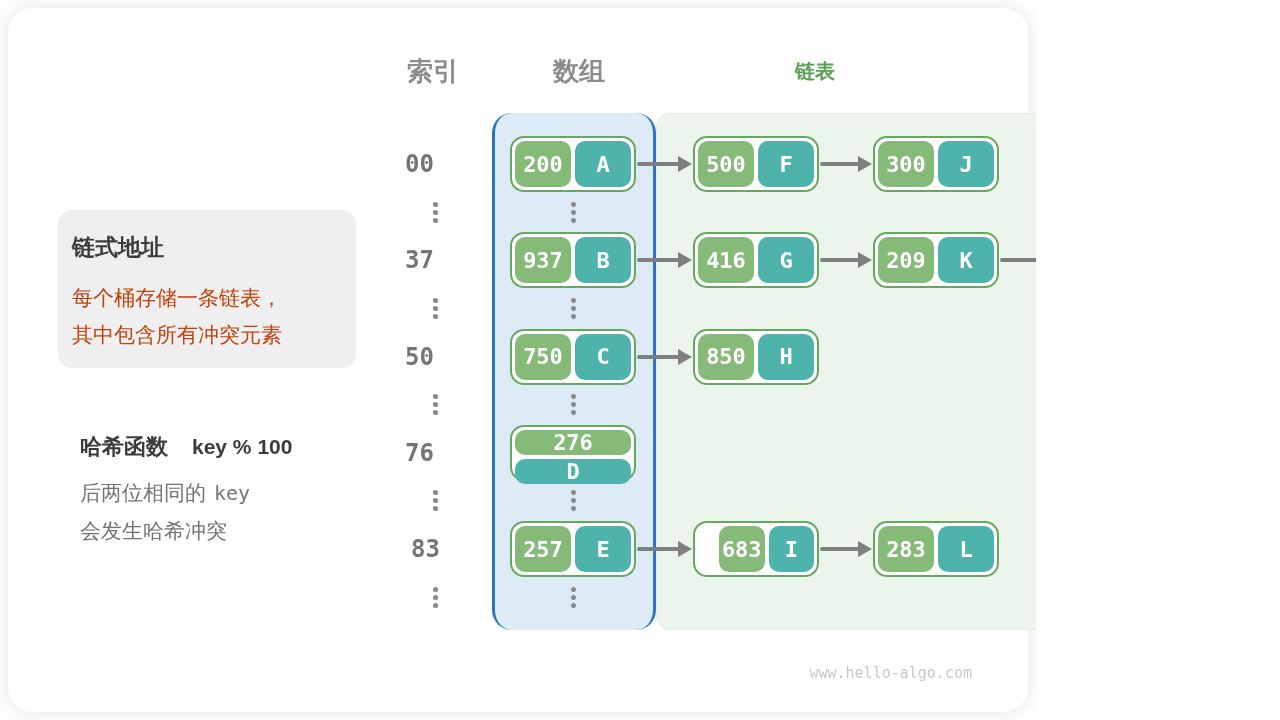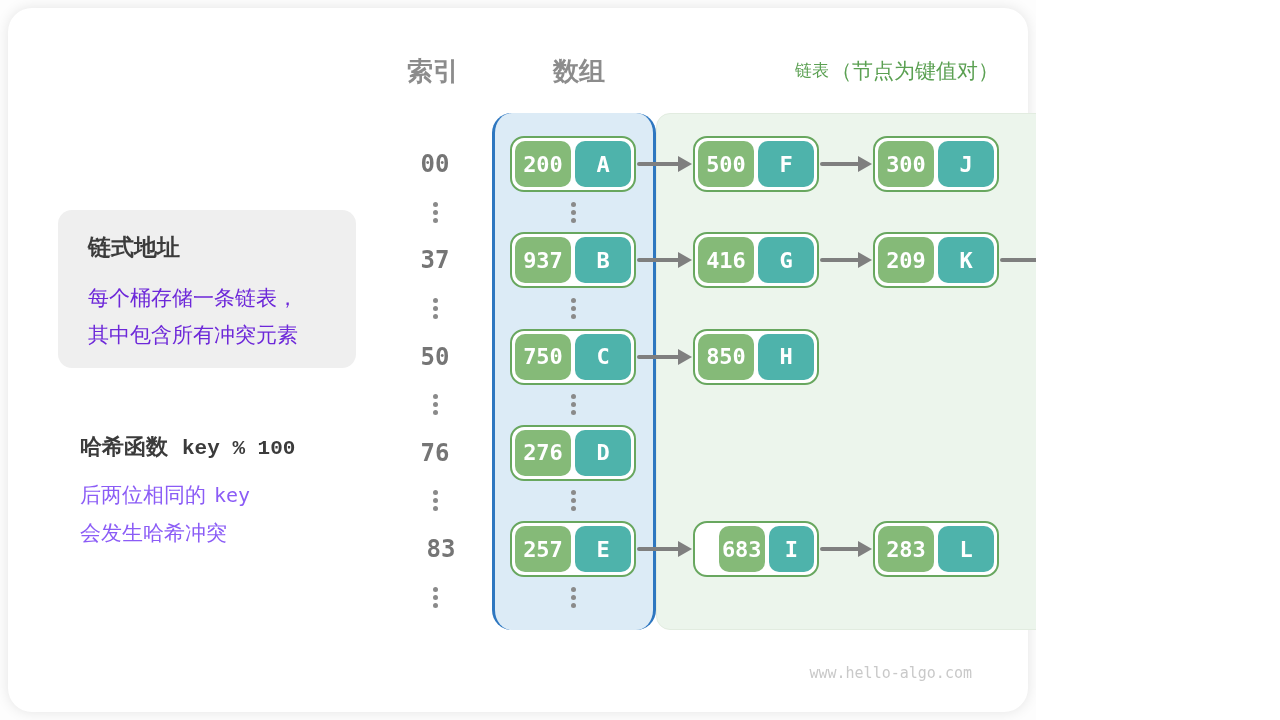--- a/index.html
+++ b/index.html
@@ -17,50 +17,50 @@
   .hdr {
     position:absolute; top:55px; height:32px; line-height:32px;
     font-size:26px; font-weight:700; color:#8c8c8c;
   }
   .hdr-index { left:393px; width:80px; text-align:center; }
   .hdr-array { left:539px; width:80px; text-align:center; }
   .hdr-list-wrap {
     position:absolute; top:55px; left:795px; height:32px;
     display:flex; align-items:center; color:var(--header-green,#5ba052);
   }
-  .hdr-list { font-size:17px; font-weight:400; line-height:32px; }
+  .hdr-list { font-size:20px; font-weight:700; line-height:32px; }
   .hdr-list-note { font-size:21px; margin-left:2px; line-height:32px; }
   
   .info-box {
     position:absolute; left:58px; top:210px; width:298px; height:158px;
-    background:#efefef; border-radius:14px; padding:22px 30px;
+    background:#efefef; border-radius:14px; padding:22px 14px;
   }
   .info-title { font-size:23px; font-weight:700; color:#3b3b3b; margin-bottom:16px; }
-  .info-line { font-size:21px; color:#6d28d9; line-height:37px; }
+  .info-line { font-size:21px; color:#c2410c; line-height:37px; }
   
   .hash-note { position:absolute; left:80px; top:432px; }
   .hash-title { font-size:22px; font-weight:700; color:#3b3b3b; line-height:30px; }
-  .hash-title .mono { font-family:Liberation Mono, monospace; margin-left:14px; font-size:21px; }
+  .hash-title .mono { font-family:Liberation Sans, sans-serif; margin-left:24px; font-size:21px; }
   .hash-lines { margin-top:12px; }
-  .hash-line { font-size:21px; color:#8b5cf6; line-height:38px; }
+  .hash-line { font-size:21px; color:#737373; line-height:38px; }
   .hash-line .mono { font-family:"DejaVu Sans Mono",monospace; margin-left:8px; font-size:20px; }
   
   .list-panel {
     position:absolute; left:656px; top:113px; width:560px; height:517px;
     background:var(--list-panel,#ecf5ec); border:1px solid #e2ece0; border-radius:14px;
   }
   .array-col {
     position:absolute; left:492px; top:113px; width:164px; height:517px;
     background:var(--array-fill,#dcebf6); border-radius:20px;
     border-left:3px solid var(--array-border,#2e77c0);
     border-right:3px solid var(--array-border,#2e77c0);
   }
   
   .idx-label {
-    position:absolute; width:60px; height:30px; line-height:30px; text-align:center;
+    position:absolute; width:60px; height:30px; line-height:30px; text-align:left;
     font-family:"DejaVu Sans Mono",monospace; font-size:24px; font-weight:700; color:#757575;
   }
   .dots { position:absolute; display:flex; flex-direction:column; gap:3px; }
   .dots i { display:block; width:5px; height:5px; border-radius:50%; background:#8a8a8a; }
   .kv-node {
     position:absolute; width:126px; height:56px; background:#ffffff;
     border:2px solid var(--node-border,#68a75f); border-radius:14px;
     display:flex; gap:4px; padding:3px; z-index:3;
   }
   .kv-key, .kv-val {
@@ -88,21 +88,20 @@
 </head>
 <body>
 
 <div class="stage">
   <div class="card-bg"></div>
 
   <div class="hdr hdr-index">索引</div>
   <div class="hdr hdr-array">数组</div>
   <div class="hdr-list-wrap">
     <span class="hdr-list">链表</span>
-    <span class="hdr-list-note">（节点为键值对）</span>
   </div>
 
   <div class="info-box">
     <div class="info-title">链式地址</div>
     <div class="info-line">每个桶存储一条链表，</div>
     <div class="info-line">其中包含所有冲突元素</div>
   </div>
 
   <div class="hash-note">
     <div class="hash-title">
@@ -217,21 +216,21 @@
       <div class="dots" style="left: 432.5px; top: 490.25px;">
         <i></i>
         <i></i>
         <i></i>
       </div>
       <div class="dots" style="left: 570.5px; top: 490.25px;">
         <i></i>
         <i></i>
         <i></i>
       </div>
-      <div class="kv-node" style="left: 510px; top: 424.75px;">
+      <div class="kv-node" style="left: 510px; top: 424.75px; flex-direction: column;">
         <div class="kv-key">276</div>
         <div class="kv-val">D</div>
       </div>
       <div class="idx-label" style="left: 411px; top: 534px;">83</div>
       <div class="dots" style="left: 432.5px; top: 586.5px;">
         <i></i>
         <i></i>
         <i></i>
       </div>
       <div class="dots" style="left: 570.5px; top: 586.5px;">

